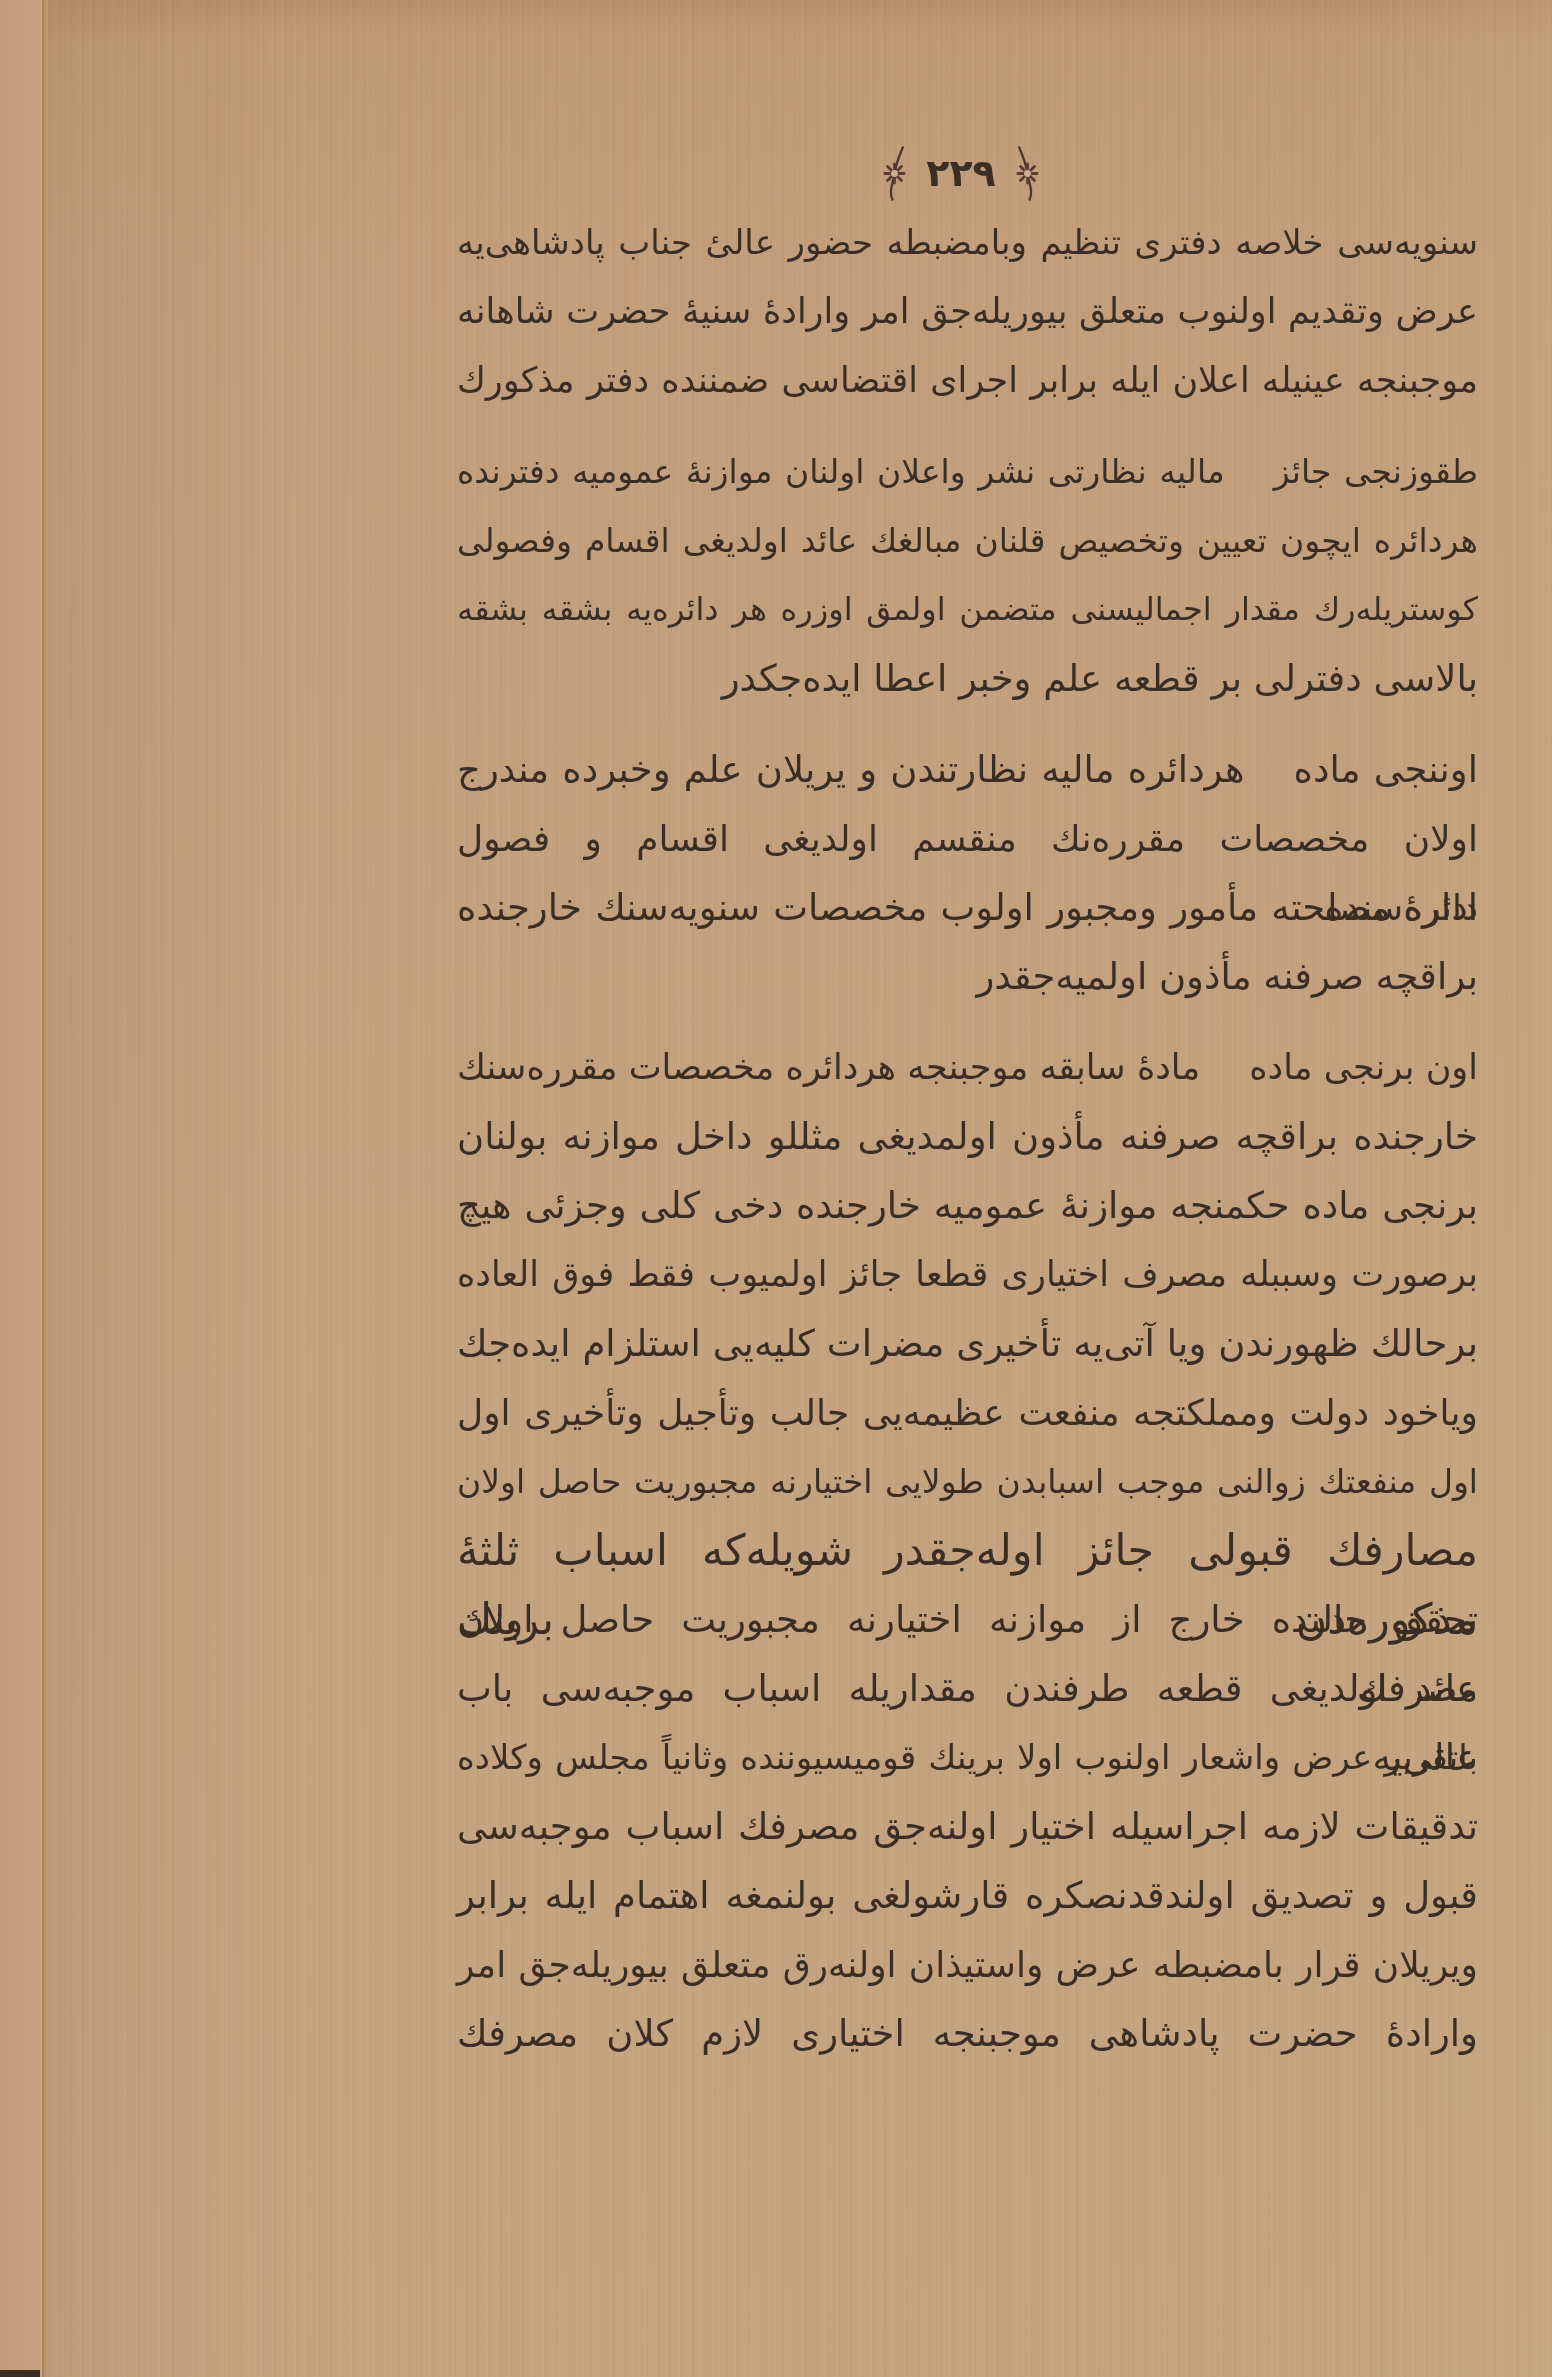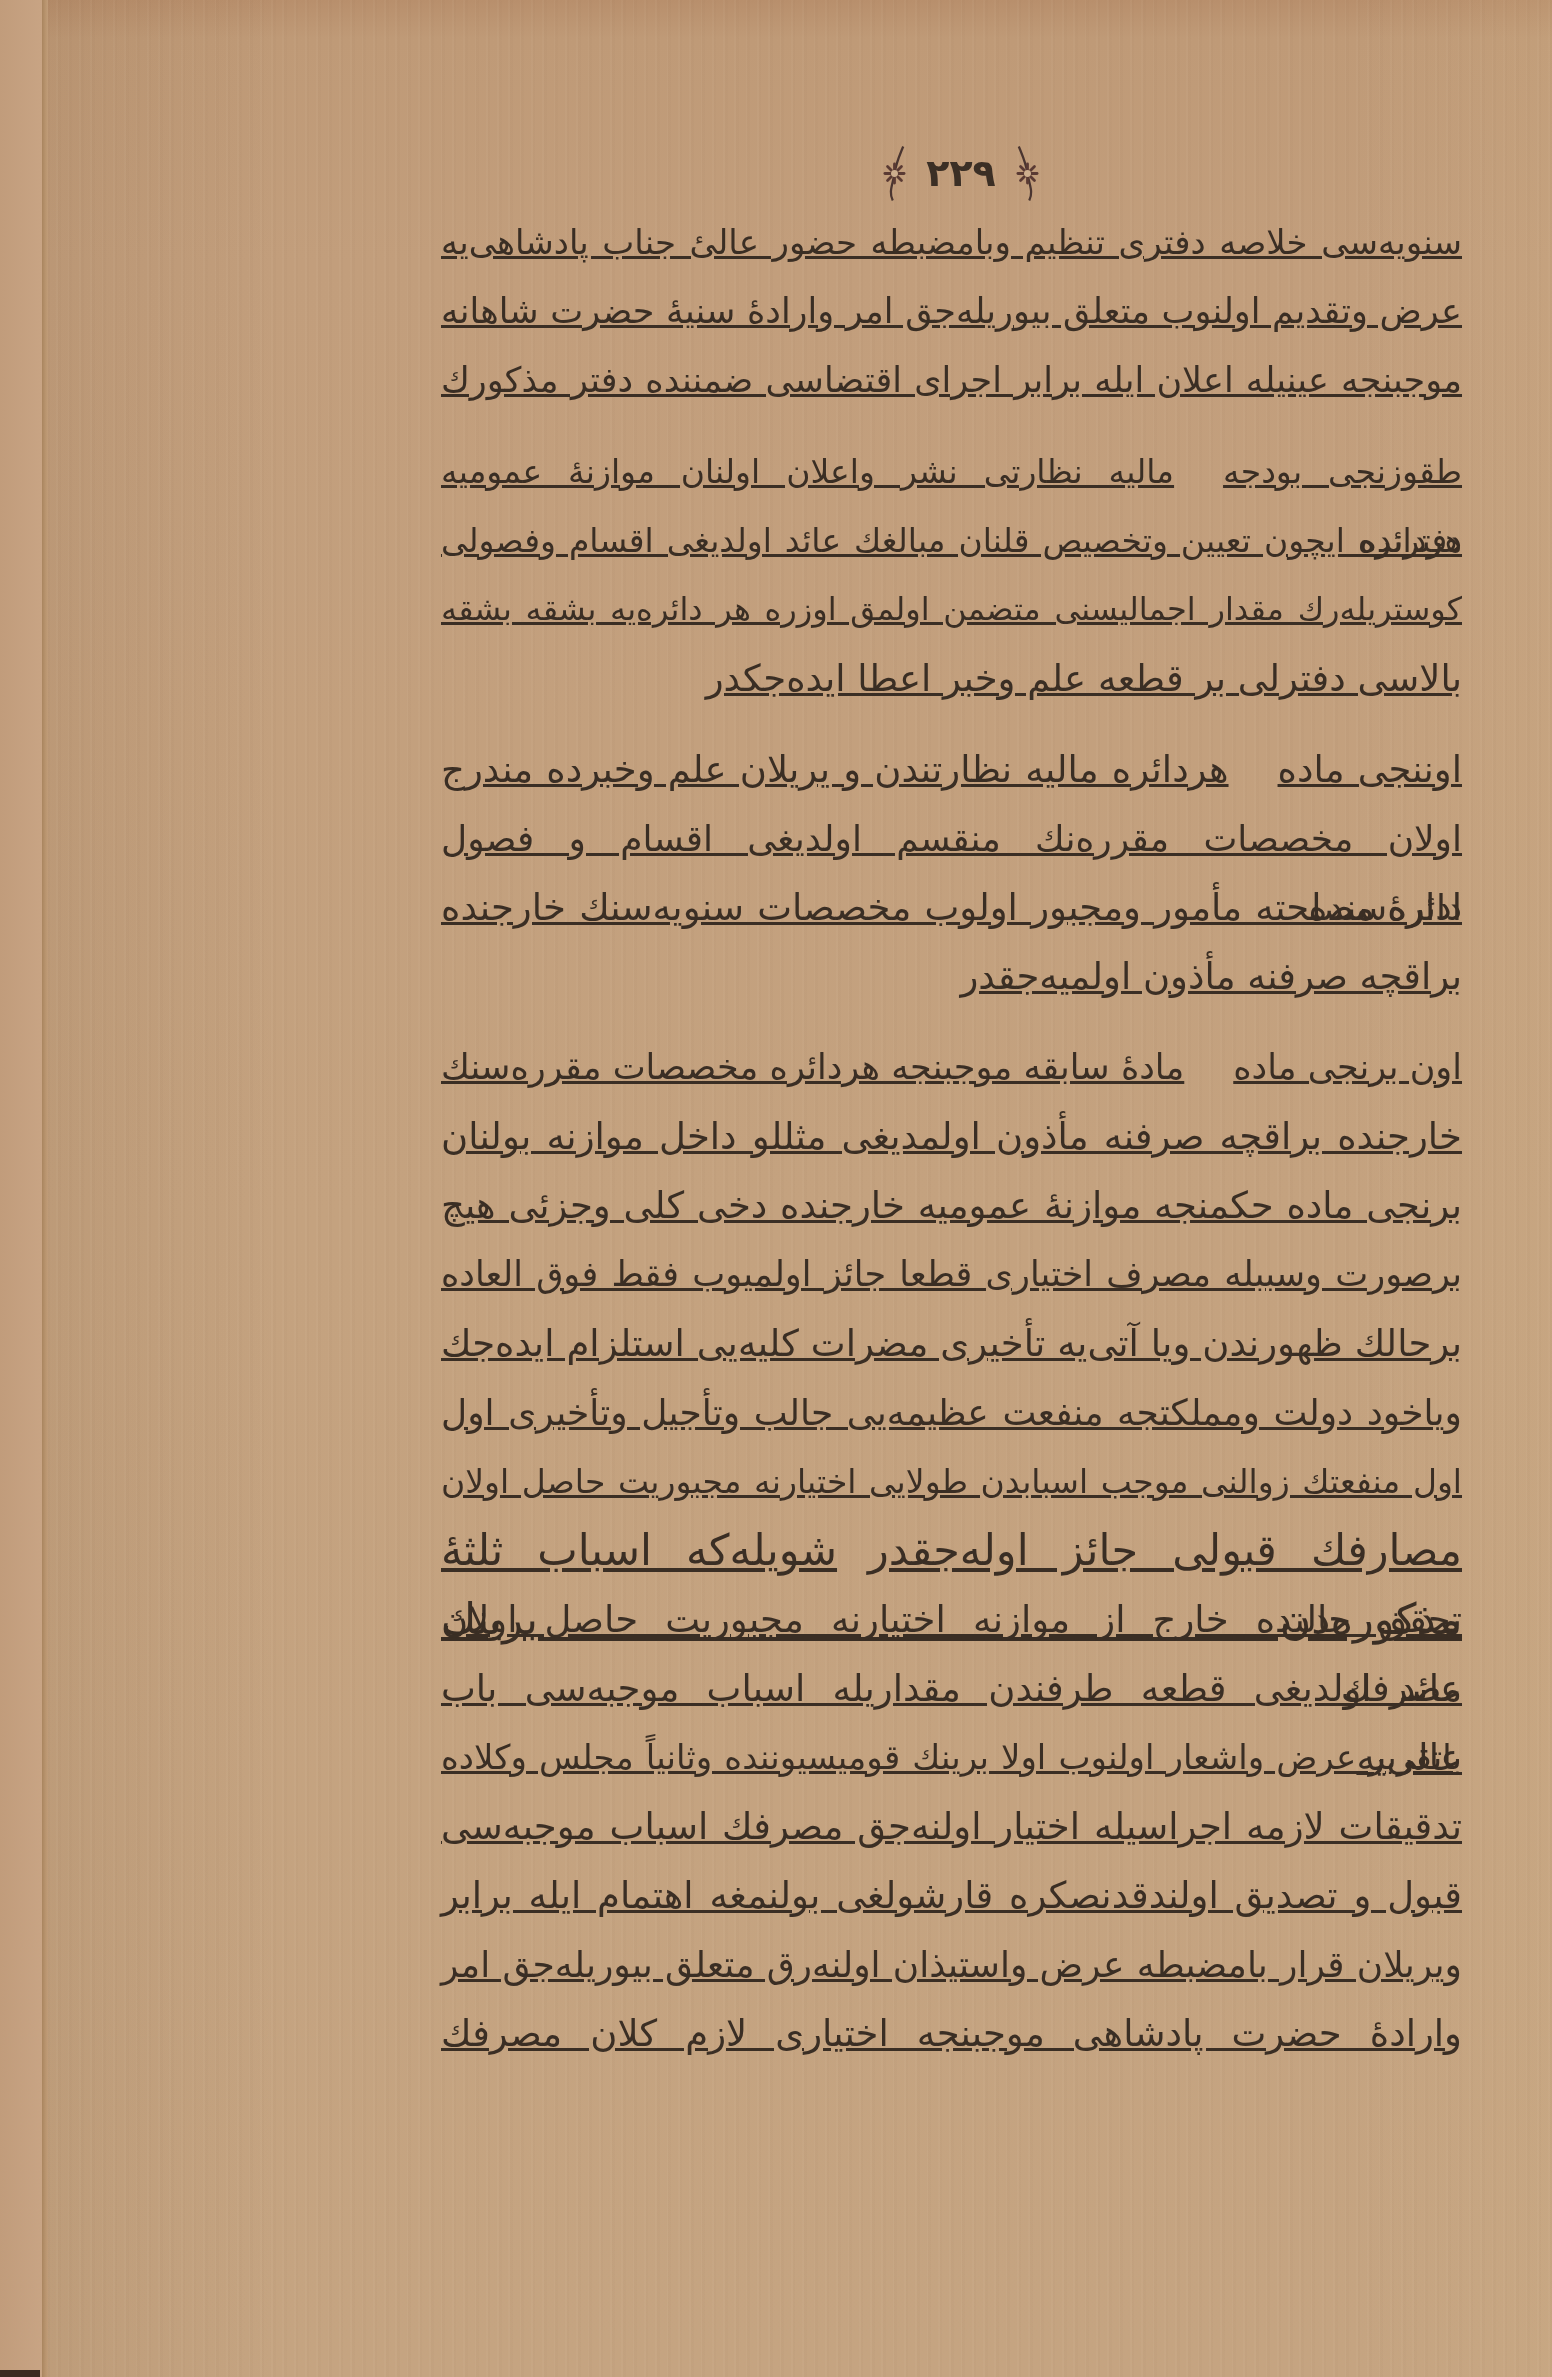--- a/index.html
+++ b/index.html
@@ -38,26 +38,25 @@
     .ornament.flip { transform: scaleX(-1); }
     .page-number {
       direction: rtl;
       font-size: 38px;
       color: #3b2f25;
       letter-spacing: 3.5px;
       line-height: 1;
     }
     .text-block {
       position: absolute;
-      left: 441px;
+      left: 457px;
       top: 208px;
       width: 1021px;
       direction: rtl;
       color: #3a2e24;
-      text-decoration: underline;
     }
     .para + .para { margin-top: 22px; }
     .line {
       height: 69px;
       line-height: 69px;
       font-size: 37px;
       text-align: justify;
       text-align-last: justify;
       overflow: visible;
     }
@@ -105,21 +104,21 @@
 
 <div class="text-block">
 
   <div class="para">
     <div class="line" style="font-size: 34px;">سنویه‌سی خلاصه دفتری تنظیم وبامضبطه حضور عالیٔ جناب پادشاهی‌یه</div>
     <div class="line" style="font-size: 35px;">عرض وتقدیم اولنوب متعلق بیوریله‌جق امر وارادهٔ سنیهٔ حضرت شاهانه</div>
     <div class="line" style="font-size: 35px;">موجبنجه عینیله اعلان ایله برابر اجرای اقتضاسی ضمننده دفتر مذکورك</div>
   </div>
 
   <div class="para">
-    <div class="line" style="font-size: 33px;"><span>طقوزنجی بودجه</span><span class="label-gap"></span><span>مالیه نظارتی نشر واعلان اولنان موازنهٔ عمومیه دفترنده</span></div>
+    <div class="line" style="font-size: 33px;"><span>طقوزنجی جائز</span><span class="label-gap"></span><span>مالیه نظارتی نشر واعلان اولنان موازنهٔ عمومیه دفترنده</span></div>
     <div class="line" style="font-size: 33px;">هردائره ایچون تعیین وتخصیص قلنان مبالغك عائد اولدیغی اقسام وفصولی</div>
     <div class="line" style="font-size: 32px;">کوستریله‌رك مقدار اجمالیسنی متضمن اولمق اوزره هر دائره‌یه بشقه بشقه</div>
     <div class="line last" style="">بالاسی دفترلی بر قطعه علم وخبر اعطا ایده‌جکدر</div>
   </div>
 
   <div class="para">
     <div class="line" style=""><span>اوننجی ماده</span><span class="label-gap"></span><span>هردائره مالیه نظارتندن و یریلان علم وخبرده مندرج</span></div>
     <div class="line" style="font-size: 36px;">اولان مخصصات مقرره‌نك منقسم اولدیغی اقسام و فصول دائره‌سنده</div>
     <div class="line" style="">ادارهٔ مصلحته مأمور ومجبور اولوب مخصصات سنویه‌سنك خارجنده</div>
     <div class="line last" style="">براقچه صرفنه مأذون اولمیه‌جقدر</div>

